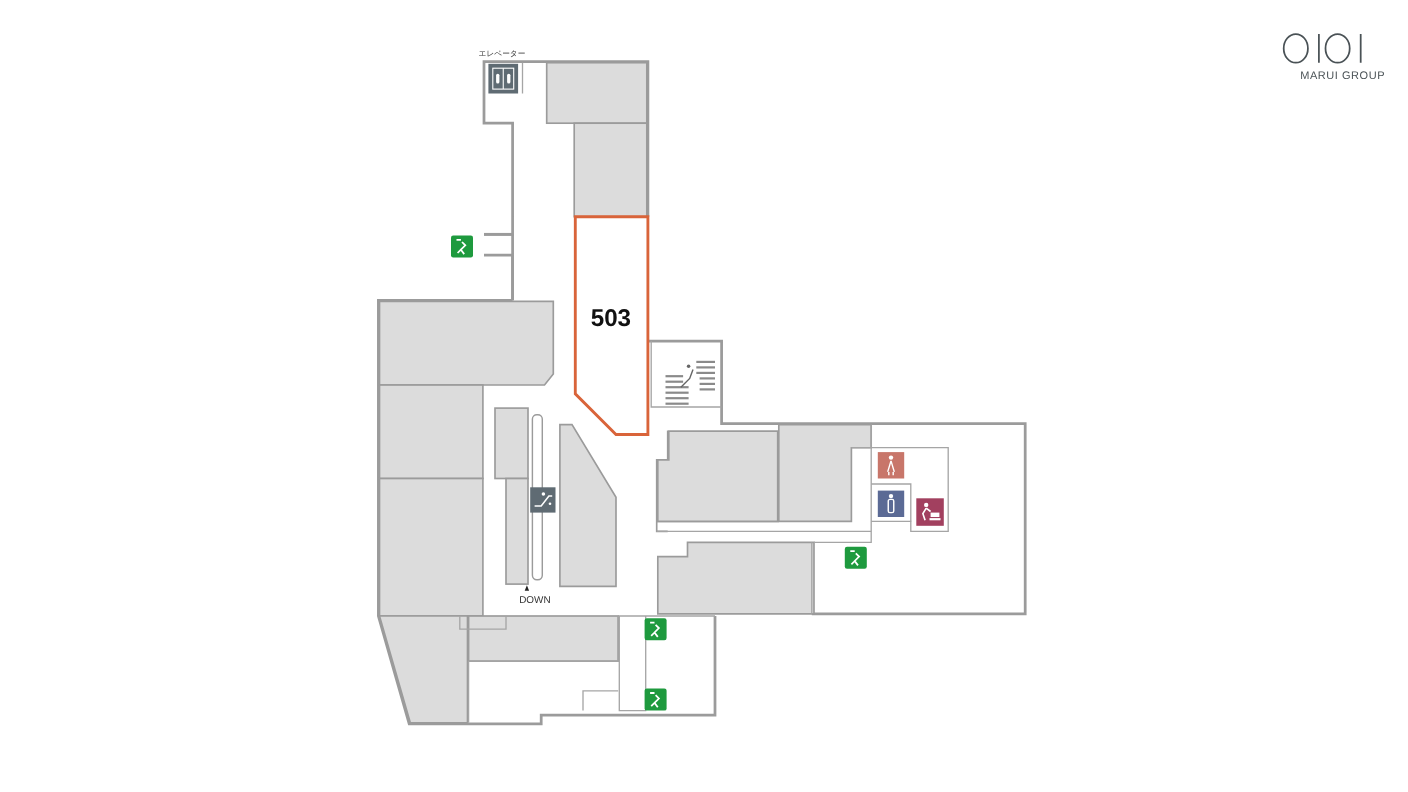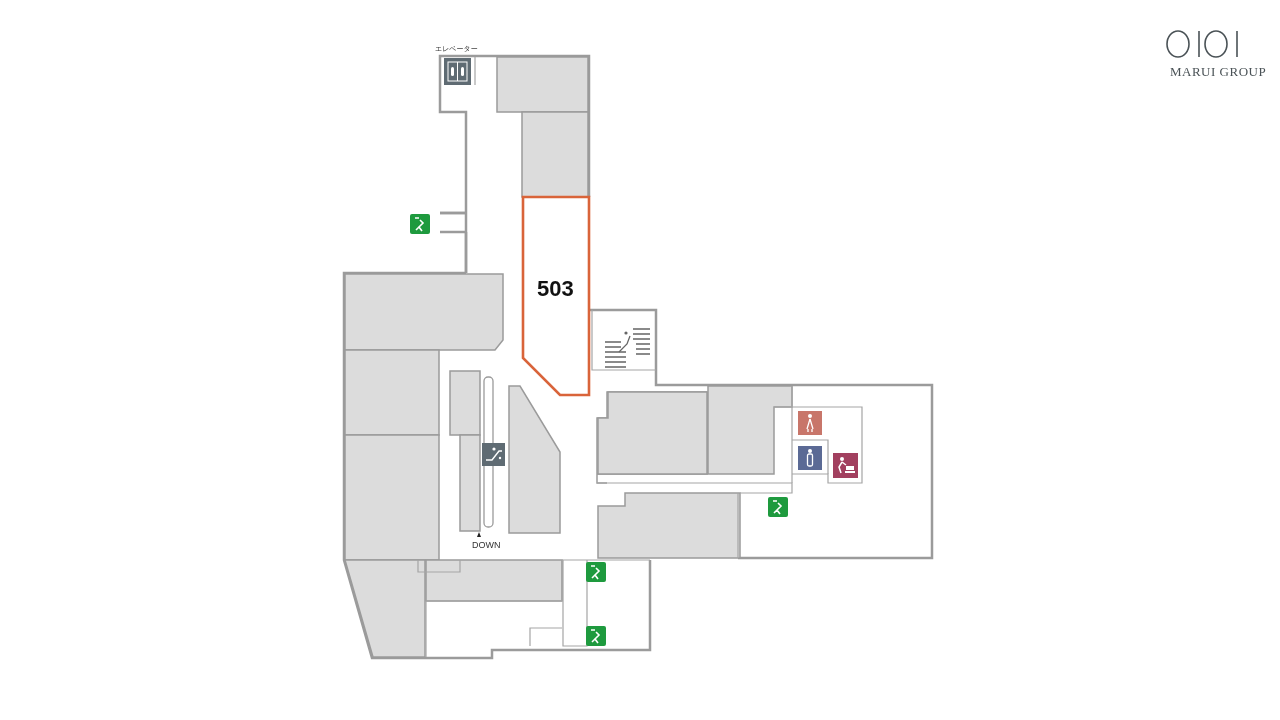--- a/index.html
+++ b/index.html
@@ -1,20 +1,20 @@
 <!DOCTYPE html>
 <html><head>
 <meta charset="utf-8">
 <style>
   html, body { margin:0; padding:0; background:#ffffff; }
   body { width:1280px; height:720px; position:relative; overflow:hidden; font-family:"Liberation Sans", sans-serif; }
   #map { position:absolute; left:0; top:0; width:1280px; height:720px; }
   .logo { position:absolute; left:1164px; top:28px; width:90px; height:50px; }
   .logo-rings { display:block; }
-  .logo-text { position:absolute; left:6px; top:36px; font-size:13px; letter-spacing:0.5px; color:#4a5256; font-family:Liberation Serif, serif; white-space:nowrap; }
+  .logo-text { position:absolute; left:18px; top:36px; font-size:10px; letter-spacing:0.5px; color:#4a5256; font-family:Liberation Sans, sans-serif; white-space:nowrap; }
   .shop { fill:#dcdcdc; stroke:#9b9b9b; stroke-width:1.5; }
   .wall { fill:none; stroke:#9b9b9b; stroke-width:2.5; }
   .thin { fill:none; stroke:#a5a5a5; stroke-width:1.2; }
   .sel { fill:#ffffff; stroke:#d9643a; stroke-width:2.6; }
   .lbl-503 { font-family:"Liberation Sans", sans-serif; font-weight:bold; font-size:22px; fill:#111; }
   .small-lbl { font-family:"Liberation Sans", sans-serif; font-size:9px; fill:#333; }
 </style>
 </head>
 <body>
 

